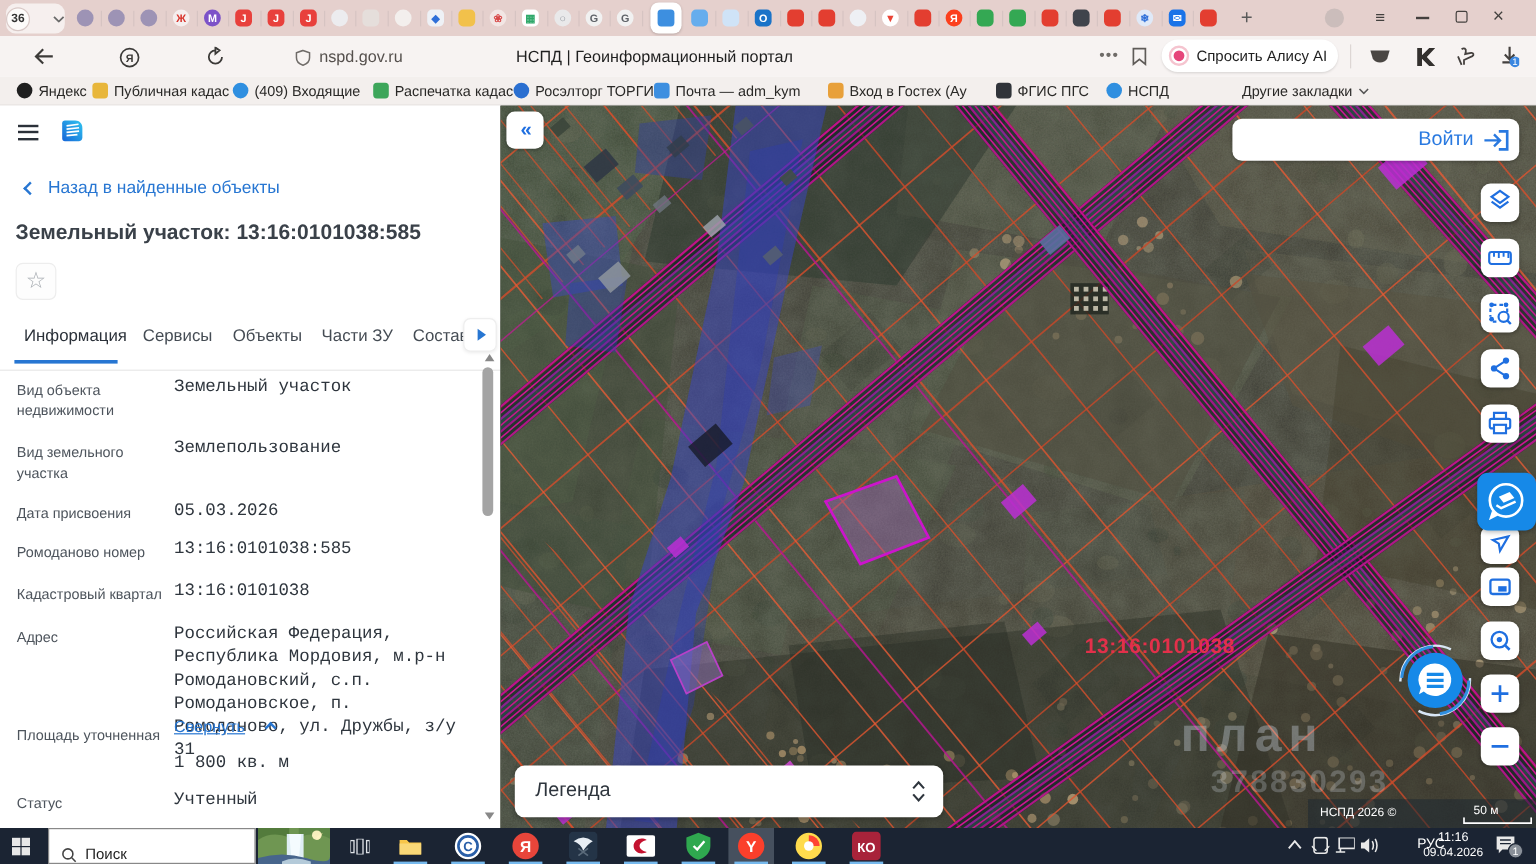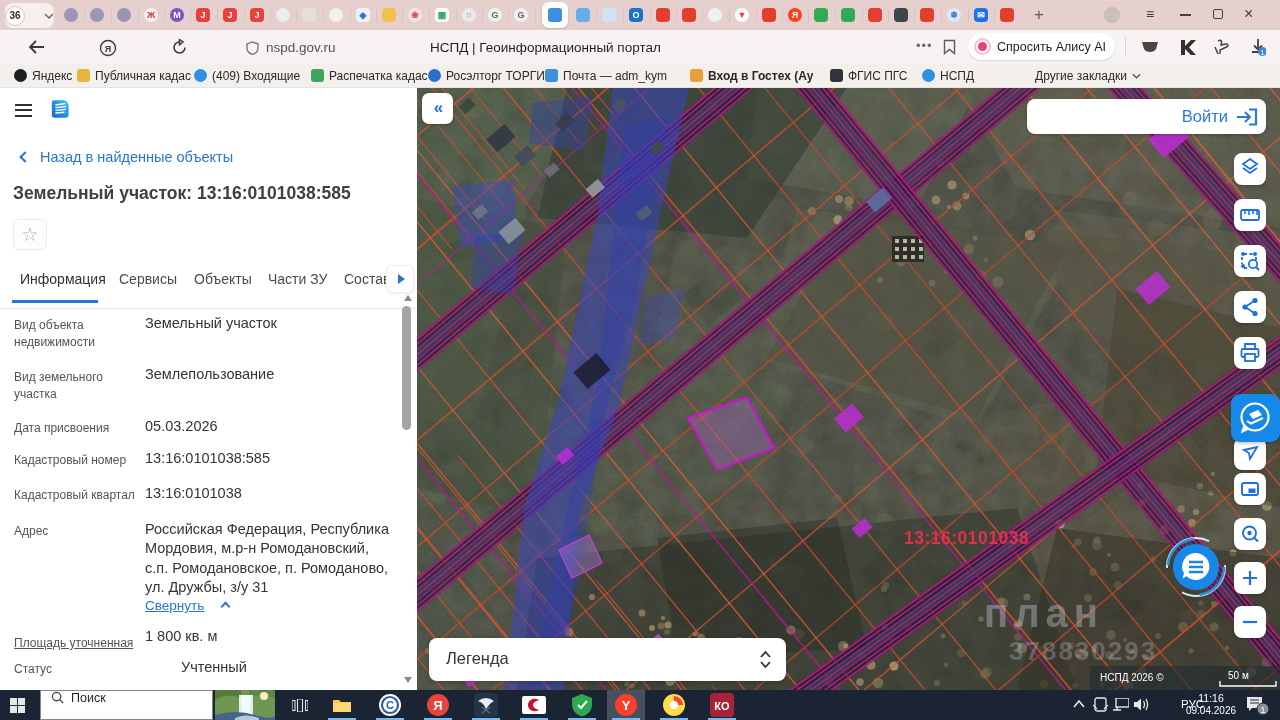--- a/index.html
+++ b/index.html
@@ -30,21 +30,21 @@
 .backarrow { position:absolute; left:21px; top:65px; width:8px; height:8px; border-left:2.2px solid #2776d2; border-bottom:2.2px solid #2776d2; transform:rotate(45deg); }
 .objtitle { position:absolute; left:13px; top:95px; font-size:17.5px; font-weight:600; color:#3a4149; letter-spacing:0px;}
 .starbtn { position:absolute; left:13px; top:131px; width:34px; height:31px; border:1px solid #ededed; border-radius:6px; background:#fdfdfd; color:#a8adb2; font-size:19px; text-align:center; line-height:29px; }
 .tabs { position:absolute; left:0px; top:177px; width:417px; height:44px; border-bottom:1px solid #e8e8e8; }
 .tab { position:absolute; top:6px; font-size:14px; color:#454c54; }
 .tab.active { color:#2b3139; }
 .tabline { position:absolute; left:12px; top:35px; width:86px; height:2.5px; background:#2776d2; }
 .tabnext { position:absolute; left:386px; top:0px; width:28px; height:28px; border:1px solid #eee; background:#fff; border-radius:6px; box-shadow:0 1px 3px rgba(0,0,0,0.08); }
 .tabnext::after { content:""; position:absolute; left:11px; top:8px; border-left:7px solid #2776d2; border-top:5px solid transparent; border-bottom:5px solid transparent; }
 .lbl { position:absolute; left:14px; font-size:12px; color:#4e555d; line-height:17px; width:130px; }
-.val { position:absolute; left:145px; font-size:14.5px; color:#2e353d; line-height:19.3px; width:250px; }
+.val { position:absolute; left:145px; font-size:14.5px; color:#2e353d; line-height:19.3px; width:250px;font-family:Liberation Mono, monospace; }
 .collapse { position:absolute; left:145px; font-size:13.5px; color:#2776d2; text-decoration:underline; }
 .colcaret { position:absolute; left:222px; width:7px; height:7px; border-left:2px solid #2776d2; border-top:2px solid #2776d2; transform:rotate(45deg); }
 
 .sbar { position:absolute; left:402px; top:218px; width:9px; height:124px; background:#a4a4a4; border-radius:5px; }
 .sarrow { position:absolute; left:404px; width:0; height:0; border-left:4.5px solid transparent; border-right:4.5px solid transparent; }
 .sarrow.up { top:207px; border-bottom:6px solid #888; }
 .sarrow.dn { top:589px; border-top:6px solid #888; }
 
 #map { position:absolute; left:417px; top:88px; width:863px; height:602px; overflow:hidden; background:#4d5145; }
 .mapbtn { position:absolute; width:32px; height:32px; background:#fff; border-radius:8px; box-shadow:0 1px 3px rgba(0,0,0,0.25); }
@@ -52,21 +52,21 @@
 .loginbtn { position:absolute; left:610px; top:11px; width:239px; height:35px; background:#fff; border-radius:8px; box-shadow:0 1px 3px rgba(0,0,0,0.25); }
 .loginbtn span { position:absolute; right:38px; top:8px; font-size:16.5px; color:#2979e0; }
 .legend { position:absolute; left:12px; top:550px; width:357px; height:43px; background:#fff; border-radius:8px; box-shadow:0 1px 4px rgba(0,0,0,0.25); }
 .legend span { position:absolute; left:17px; top:11px; font-size:16.5px; color:#2e353d; }
 .attrib { position:absolute; right:0px; top:578px; width:190px; height:24px; background:rgba(30,40,50,0.55); color:#fff; font-size:10px; }
 .wm { position:absolute; left:567px; top:503px; color:rgba(225,233,248,0.32); font-weight:bold; font-size:40px; letter-spacing:6px; }
 .wm2 { position:absolute; left:592px; top:548px; color:rgba(225,233,248,0.24); font-weight:bold; font-size:26px; letter-spacing:2px; }
 .cadnum { position:absolute; left:487px; top:440px; font-size:17.5px; font-weight:bold; color:#e2304a; letter-spacing:0.5px; }
 
 #taskbar { position:absolute; left:0; top:690px; width:1280px; height:30px; background:#1b2433; }
-.tsearch { position:absolute; left:40px; top:0px; width:173px; height:30px; background:#fff; border:1px solid #888; display:flex; align-items:flex-start; font-size:12.5px; color:#1f1f1f; }
+.tsearch { position:absolute; left:40px; top:0px; width:173px; height:30px; background:#fff; border:1px solid #888; display:flex; align-items:flex-end; font-size:12.5px; color:#1f1f1f; }
 .tico { position:absolute; top:3px; width:24px; height:24px; border-radius:4px; }
 .underline { position:absolute; top:27.5px; height:2.5px; background:#76b9ed; }
 .trayt { position:absolute; color:#fff; font-size:10.5px; text-align:center; }
 </style></head>
 <body>
 
 <div id="tabstrip">
   <div class="tabcounter">
       <div class="n">36</div>
       <svg width="10" height="6" viewBox="0 0 10 6">
@@ -222,21 +222,21 @@
     </svg>
 </div>
 
 <div id="bookbar">
     <div class="bm" style="left:14px;"><span class="bmi" style="background:#1f1f1f;border-radius:50%;"></span>Яндекс</div>
   <div class="bm" style="left:77px;"><span class="bmi" style="background:#e8b63a;border-radius:3px;"></span>Публичная кадас</div>
   <div class="bm" style="left:194px;"><span class="bmi" style="background:#2f8fe0;border-radius:50%;"></span>(409) Входящие</div>
   <div class="bm" style="left:311px;"><span class="bmi" style="background:#3da65a;border-radius:3px;"></span>Распечатка кадас</div>
   <div class="bm" style="left:428px;"><span class="bmi" style="background:#2a6fd0;border-radius:50%;"></span>Росэлторг ТОРГИ</div>
   <div class="bm" style="left:545px;"><span class="bmi" style="background:#3d8fe0;border-radius:3px;"></span>Почта — adm_kym</div>
-  <div class="bm" style="left:690px;font-weight:bold;"><span class="bmi" style="background:#e8a03a;border-radius:3px;"></span>Вход в Гостех (Ау</div>
+  <div class="bm" style="left:690px;"><span class="bmi" style="background:#e8a03a;border-radius:3px;"></span>Вход в Гостех (Ау</div>
   <div class="bm" style="left:830px;"><span class="bmi" style="background:#30343a;border-radius:3px;"></span>ФГИС ПГС</div>
   <div class="bm" style="left:922px;"><span class="bmi" style="background:#2f8fe0;border-radius:50%;"></span>НСПД</div>
   <div class="bm" style="left:1035px;color:#2a2927;">Другие закладки <svg width="9" height="6" viewBox="0 0 10 6">
         <path d="M1,1 L5,5 L9,1" stroke="#555" stroke-width="1.4" fill="none"></path>
       </svg></div>
   </div>
 
 <div id="panel">
   <div id="burger"></div>
   <svg id="logo" width="22" height="22" viewBox="0 0 22 22">
@@ -261,32 +261,32 @@
     <div class="tab" style="left:344px;">Состав</div>
     <div class="tabline"></div>
     <div class="tabnext"></div>
   </div>
   <div class="lbl" style="top:229px;">Вид объекта недвижимости</div>
   <div class="val" style="top:226px;">Земельный участок</div>
   <div class="lbl" style="top:281px;">Вид земельного участка</div>
   <div class="val" style="top:277px;">Землепользование</div>
   <div class="lbl" style="top:332px;">Дата присвоения</div>
   <div class="val" style="top:329px;">05.03.2026</div>
-  <div class="lbl" style="top:364px;">Кадастровый номер</div>
+  <div class="lbl" style="top:364px;">Ромоданово номер</div>
   <div class="val" style="top:361px;">13:16:0101038:585</div>
   <div class="lbl" style="top:399px;">Кадастровый квартал</div>
   <div class="val" style="top:396px;">13:16:0101038</div>
   <div class="lbl" style="top:435px;">Адрес</div>
   <div class="val" style="top:432px;">Российская Федерация, Республика Мордовия, м.р-н Ромодановский, с.п. Ромодановское, п. Ромоданово, ул. Дружбы, з/у 31</div>
   <div class="collapse" style="top:510px;">Свернуть</div>
   <div class="colcaret" style="top:515px;"></div>
-  <div class="lbl" style="top:547px;text-decoration:underline;">Площадь уточненная</div>
+  <div class="lbl" style="top:517px;">Площадь уточненная</div>
   <div class="val" style="top:539px;">1 800 кв. м</div>
   <div class="lbl" style="top:573px;">Статус</div>
-  <div class="val" style="top:570px;margin-left:36px;">Учтенный</div>
+  <div class="val" style="top:570px;">Учтенный</div>
   <div class="sarrow up"></div>
   <div class="sbar"></div>
   <div class="sarrow dn"></div>
 </div>
 
 <div id="map">
 <svg width="863" height="602" viewBox="0 0 863 602">
 <rect width="863" height="602" fill="#403f37"></rect>
 <polygon points="0,0 180,0 90,150 0,210" fill="#44543e" opacity="0.8"></polygon>
 <polygon points="0,180 110,120 60,330 0,340" fill="#49573f" opacity="0.6"></polygon>

